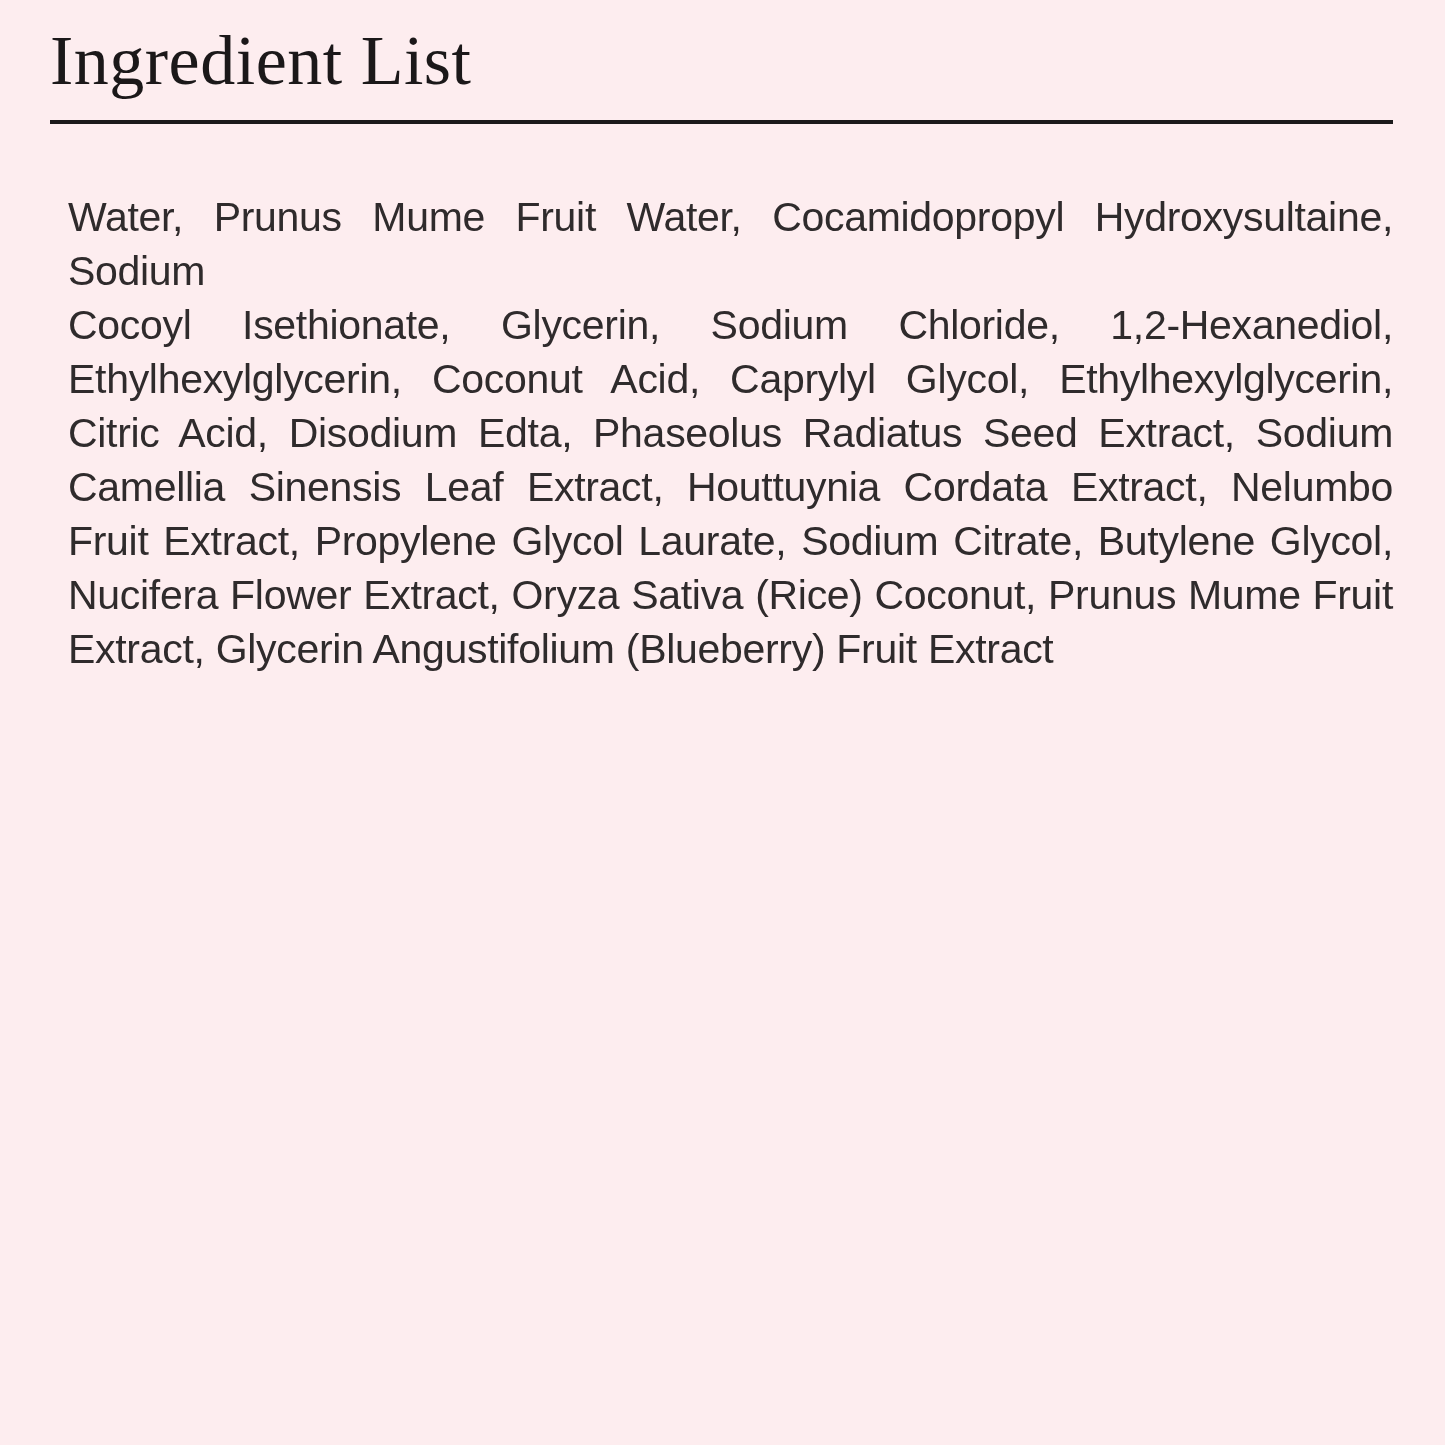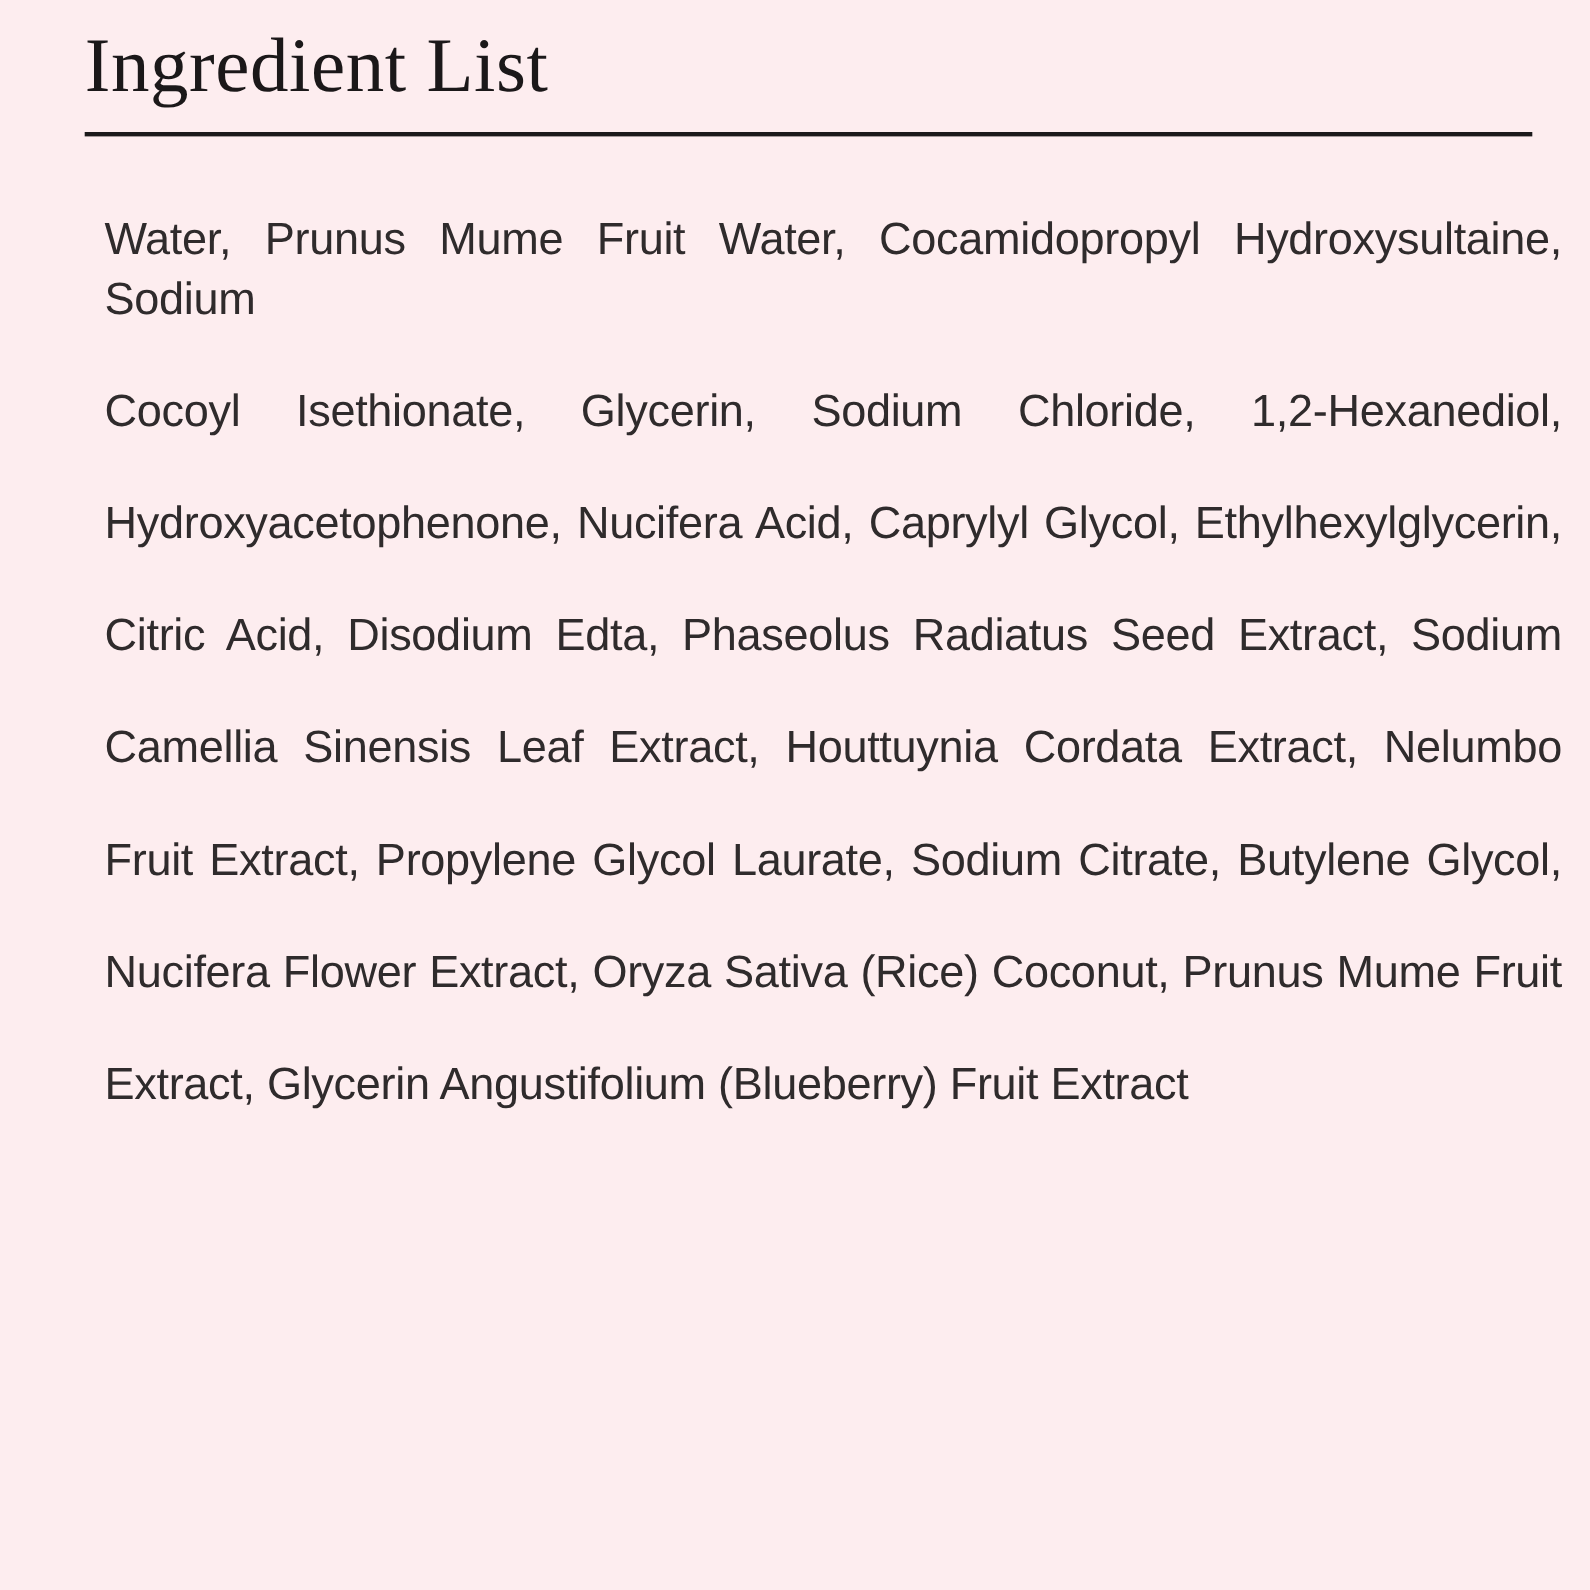--- a/index.html
+++ b/index.html
@@ -11,21 +11,20 @@
     height: 1445px;
     background: #FDEDEF;
     overflow: hidden;
     font-family: "Liberation Sans", "DejaVu Sans", sans-serif;
   }
   .page {
     width: 1445px;
     height: 1389px;
     box-sizing: border-box;
     padding-top: 26px;
-    padding-left: 27px;
   }
   .title {
     font-family: "Liberation Serif", "DejaVu Serif", serif;
     font-size: 70px;
     font-weight: 400;
     line-height: 1.0;
     color: #1B1819;
     margin: 0 52px 0 50px;
     letter-spacing: 0.5px;
   }
@@ -41,35 +40,34 @@
     color: #2F2B2C;
     font-size: 41px;
     font-weight: 300;
     line-height: 54px;
     letter-spacing: -0.3px;
   }
   .ingredients .line {
     text-align: justify;
     text-align-last: justify;
     white-space: normal;
-    margin-top: 48px;
   }
   .ingredients .line:last-child {
     text-align-last: left;
   }
 </style>
 </head>
 <body>
 
 <div class="page">
   <h1 class="title">Ingredient List</h1>
   <div class="divider"></div>
   <div class="ingredients">
       <div class="line">Water, Prunus Mume Fruit Water, Cocamidopropyl Hydroxysultaine, Sodium</div>
       <div class="line">Cocoyl Isethionate, Glycerin, Sodium Chloride, 1,2-Hexanediol,</div>
-      <div class="line">Hydroxyacetophenone, Nucifera Acid, Caprylyl Glycol, Ethylhexylglycerin,</div>
+      <div class="line">Ethylhexylglycerin, Coconut Acid, Caprylyl Glycol, Ethylhexylglycerin,</div>
       <div class="line">Citric Acid, Disodium Edta, Phaseolus Radiatus Seed Extract, Sodium</div>
       <div class="line">Camellia Sinensis Leaf Extract, Houttuynia Cordata Extract, Nelumbo</div>
       <div class="line">Fruit Extract, Propylene Glycol Laurate, Sodium Citrate, Butylene Glycol,</div>
       <div class="line">Nucifera Flower Extract, Oryza Sativa (Rice) Coconut, Prunus Mume Fruit</div>
       <div class="line">Extract, Glycerin Angustifolium (Blueberry) Fruit Extract</div>
     </div>
 </div>
 
 </body></html>

